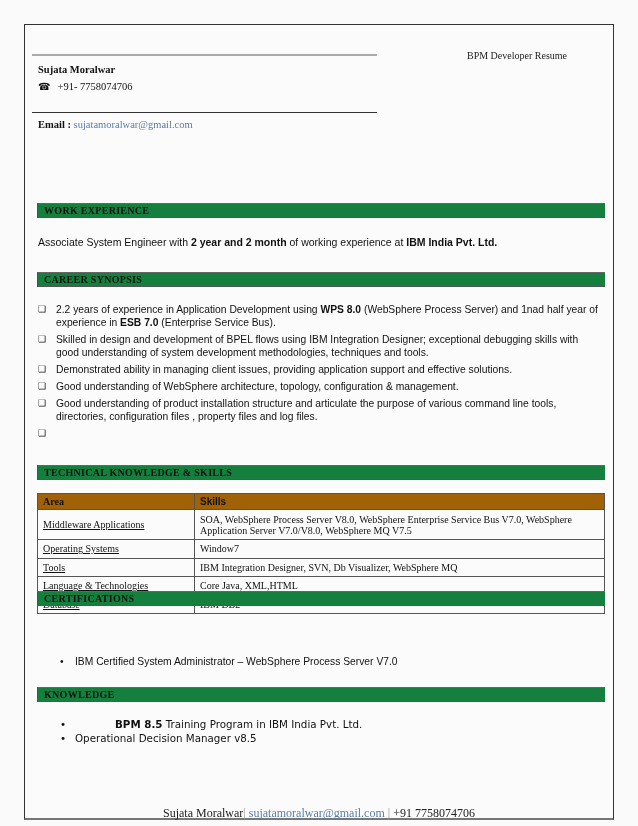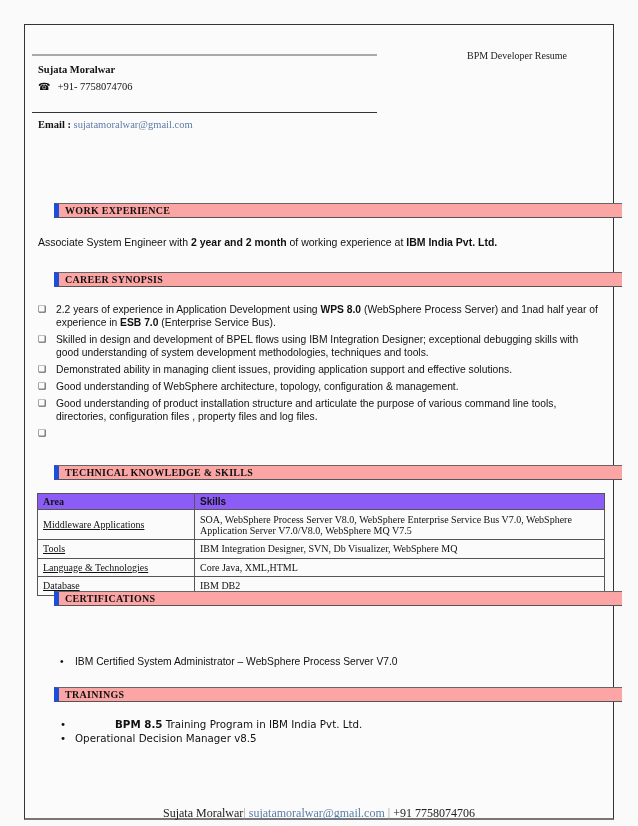--- a/index.html
+++ b/index.html
@@ -15,38 +15,38 @@
     .doc-title { left: 467px; top: 50px; font-size: 10px; color: #222; }
     .name { left: 38px; top: 64px; font-size: 10.5px; font-weight: bold; }
     .phone { left: 38px; top: 81px; font-size: 10.5px; display: flex; align-items: center; gap: 7px; }
     .phone-icon { font-size: 10px; }
     .email-row { left: 38px; top: 95px; font-size: 10.5px; margin-top: 24px; }
     .email-row b { font-weight: bold; }
     .link { color: #5b7da8; }
 
     .sec-bar {
       position: absolute; left: 37px; width: 568px; height: 15px;
-      background: #fca5a5; border-top: 1px solid #666; border-bottom: 1.5px solid #555; border-left: 5px solid #1d4ed8;
-      font-size: 10px; font-weight: bold; letter-spacing: 0.3px; padding-left: 6px; line-height: 13px; color: #111; margin-left: 17px;
+      background: #15803d; border-top: 1px solid #666; border-bottom: 1.5px solid #555; border-left: 1px solid #1d4ed8;
+      font-size: 10px; font-weight: bold; letter-spacing: 0.3px; padding-left: 6px; line-height: 13px; color: #111;
     }
     .sans { font-family: "Liberation Sans", sans-serif; }
     .para { left: 38px; top: 236px; font-size: 10.5px; }
     .para b { font-weight: bold; }
 
     ul.syn { position: absolute; left: 38px; top: 303px; width: 560px; list-style: none; font-family: "Liberation Sans", sans-serif; font-size: 10.3px; line-height: 13px; }
     ul.syn li { position: relative; padding-left: 18px; margin-bottom: 4px; }
     ul.syn li .bul { position: absolute; left: 0; top: 0; font-size: 9px; }
     ul.syn b { font-weight: bold; }
 
     table.skills {
       position: absolute; left: 37px; top: 493px; width: 568px; border-collapse: collapse;
       font-family: "Liberation Serif", serif; font-size: 10px;
     }
     table.skills td, table.skills th { border: 1px solid #555; padding: 0 5px; text-align: left; vertical-align: middle; }
-    table.skills th { background: #8b5cf6; height: 16px; font-weight: bold; }
+    table.skills th { background: #a16207; height: 16px; font-weight: bold; }
     table.skills th.c2 { font-family: "Liberation Sans", sans-serif; }
     table.skills td.c1 { width: 157px; text-decoration: underline; }
     table.skills tr.r1 td { height: 30px; line-height: 11px; }
     table.skills tr.rn td { height: 18.5px; }
 
     ul.dots { position: absolute; left: 60px; list-style: none; font-size: 10.3px; }
     ul.dots li { position: relative; padding-left: 15px; line-height: 14px; }
     ul.dots li .dot { position: absolute; left: 0; top: 0; }
     .cert { top: 655px; font-family: "Liberation Sans", sans-serif; }
     .train { top: 717px; font-family: "DejaVu Sans", sans-serif; font-size: 9.6px; }
@@ -93,40 +93,44 @@
   <tbody>
       <tr>
     <th class="c1">Area</th>
     <th class="c2">Skills</th>
   </tr>
   <tr class="r1">
     <td class="c1">Middleware Applications</td>
     <td>SOA, WebSphere Process Server V8.0, WebSphere Enterprise Service Bus V7.0, WebSphere Application Server V7.0/V8.0, WebSphere MQ V7.5</td>
   </tr>
   <tr class="rn">
+    <td class="c1">Operating Systems</td>
+    <td>Window7</td>
+  </tr>
+  <tr class="rn">
     <td class="c1">Tools</td>
     <td>IBM Integration Designer, SVN, Db Visualizer, WebSphere MQ</td>
   </tr>
   <tr class="rn">
     <td class="c1">Language &amp; Technologies</td>
     <td>Core Java, XML,HTML</td>
   </tr>
   <tr class="rn">
     <td class="c1">Database</td>
     <td>IBM DB2</td>
   </tr>
 </tbody>
   </table>
 
 <div class="sec-bar" style="top:591px;">CERTIFICATIONS</div>
 <ul class="dots cert">
   <li><span class="dot">•</span><span>IBM Certified System Administrator – WebSphere Process  Server V7.0</span></li>
 </ul>
 
-<div class="sec-bar" style="top:687px;">TRAININGS</div>
+<div class="sec-bar" style="top:687px;">KNOWLEDGE</div>
 <ul class="dots train">
   <li><span class="dot">•</span><b>BPM 8.5</b><span> Training Program in IBM India Pvt. Ltd.</span></li>
   <li><span class="dot">•</span><span>Operational Decision Manager v8.5</span></li>
 </ul>
 
 <div class="abs footer">
   <span>Sujata Moralwar</span><span class="sep">|</span>
   <span class="link">sujatamoralwar@gmail.com</span>
   <span class="sep">|</span>
   <span>+91 7758074706</span>

